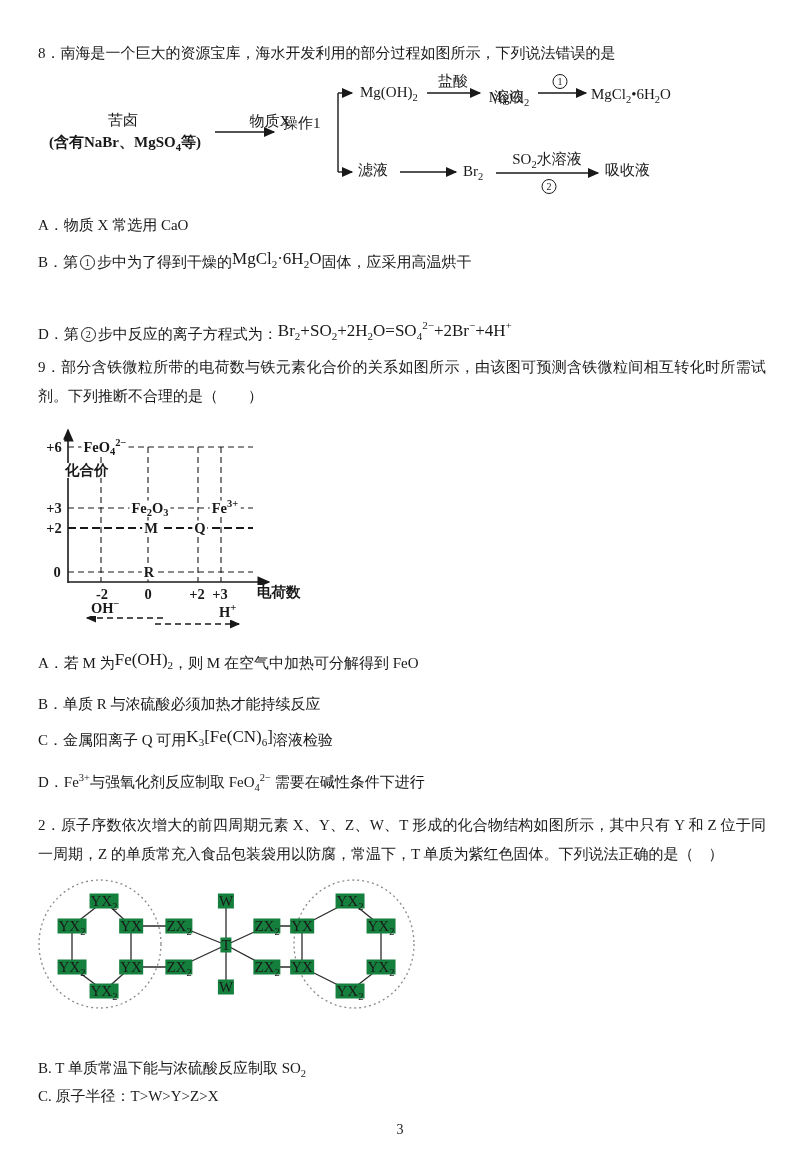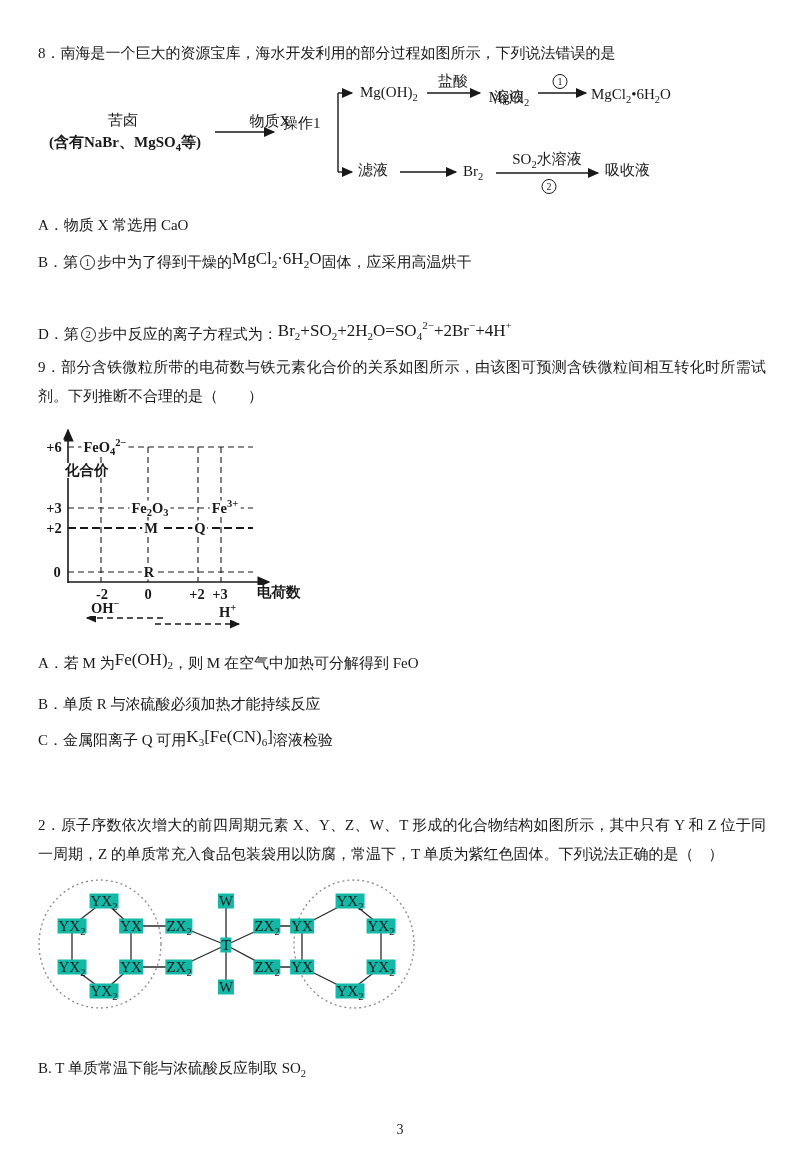--- a/index.html
+++ b/index.html
@@ -14,21 +14,21 @@
   c{display:inline-block;width:13px;height:13px;line-height:13px;border:1px solid #191919;
     border-radius:50%;text-align:center;font-size:10px;vertical-align:1.5px;margin:0 2px;
     font-family:"Liberation Serif",serif;}
   .diagram{position:absolute;}
   .diagram svg{position:absolute;left:0;top:0;}
   .lbl{position:absolute;font-size:15px;white-space:nowrap;line-height:18px;}
   .cx{transform:translateX(-50%);}
   .cc{transform:translate(-50%,-50%);background:#fff;padding:0 2px;line-height:16px;}
   .chart .lbl{font-weight:bold;font-size:14.5px;background:#fff;padding:0 2px;line-height:15px;}
   .chart .plain{font-weight:bold;background:#fff;}
-  .struct .lbl{background:#14b8a6;padding:0 1px;line-height:15px;text-align:center;}
+  .struct .lbl{background:#15803d;padding:0 1px;line-height:15px;text-align:center;}
   .pagenum{position:absolute;left:0;top:1122px;width:800px;text-align:center;font-size:14px;}
 </style>
 </head>
 <body>
 
 <div class="page">
 
   <div class="tb" style="top:40px;">8．南海是一个巨大的资源宝库，海水开发利用的部分过程如图所示，下列说法错误的是</div>
 
   <div class="diagram" style="left:30px;top:70px;width:740px;height:142px;">
@@ -109,20 +109,21 @@
     <div class="lbl cc plain" style="left:152px;top:172px;">+2</div>
     <div class="lbl cc plain" style="left:175px;top:172px;">+3</div>
     <div class="lbl" style="left:210px;top:163px;">电荷数</div>
     <div class="lbl" style="left:44px;top:179px;">OH<sup>−</sup></div>
     <div class="lbl" style="left:172px;top:183px;">H<sup>+</sup></div>
   </div>
 
   <div class="tb opt" style="top:650px;">A．若 M 为<m>Fe(OH)<sub>2</sub></m>，则 M 在空气中加热可分解得到 FeO</div>
   <div class="tb opt" style="top:691px;">B．单质 R 与浓硫酸必须加热才能持续反应</div>
   <div class="tb opt" style="top:727px;">C．金属阳离子 Q 可用<m>K<sub>3</sub>[Fe(CN)<sub>6</sub>]</m>溶液检验</div>
+  <div class="tb opt" style="top:769px;">D．Fe<sup>3+</sup>与强氧化剂反应制取 FeO<sub>4</sub><sup>2−</sup> 需要在碱性条件下进行</div>
 
   <div class="tb stem" style="top:811px;">2．原子序数依次增大的前四周期元素 X、Y、Z、W、T 形成的化合物结构如图所示，其中只有 Y 和 Z 位于同一周期，Z 的单质常充入食品包装袋用以防腐，常温下，T 单质为紫红色固体。下列说法正确的是（　）</div>
 
   <div class="diagram struct" style="left:38px;top:876px;width:400px;height:150px;">
     <svg width="400" height="150">
       <g stroke="#8a8a8a" stroke-width="1.3" stroke-dasharray="2 3" fill="none">
         <ellipse cx="62" cy="68" rx="61" ry="64"></ellipse>
         <ellipse cx="316" cy="68" rx="60" ry="64"></ellipse>
       </g>
       <g stroke="#2a2a2a" stroke-width="1.3" fill="none">
@@ -165,16 +166,17 @@
     <div class="lbl cc" style="left:229px;top:91px;">ZX<sub>2</sub></div>
     <div class="lbl cc" style="left:264px;top:50px;">YX</div>
     <div class="lbl cc" style="left:264px;top:91px;">YX</div>
     <div class="lbl cc" style="left:312px;top:25px;">YX<sub>2</sub></div>
     <div class="lbl cc" style="left:343px;top:50px;">YX<sub>2</sub></div>
     <div class="lbl cc" style="left:343px;top:91px;">YX<sub>2</sub></div>
     <div class="lbl cc" style="left:312px;top:115px;">YX<sub>2</sub></div>
   </div>
 
   <div class="tb opt" style="top:1055px;">B. T 单质常温下能与浓硫酸反应制取 SO<sub>2</sub></div>
+  <div class="tb opt" style="top:1083px;">C. 原子半径：T&gt;W&gt;Y&gt;Z&gt;X</div>
 
   <div class="pagenum">3</div>
 
 </div>
 
 </body></html>

